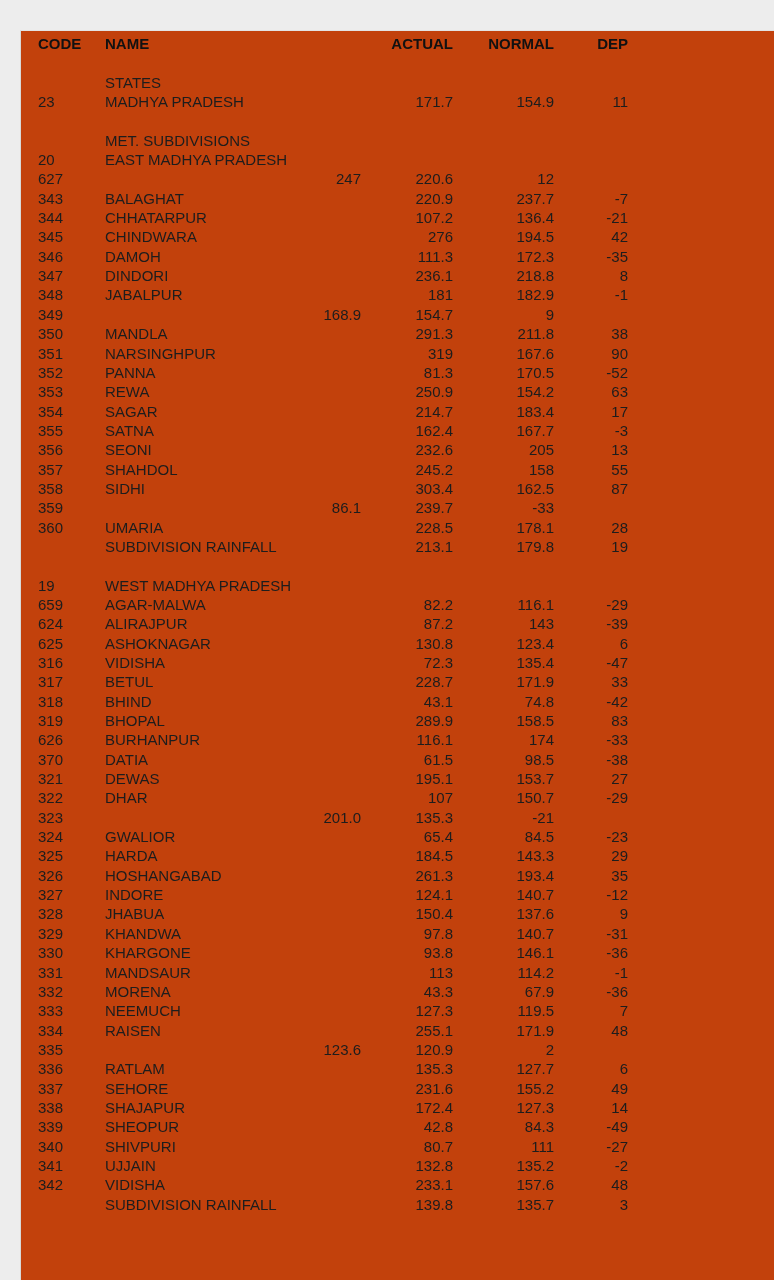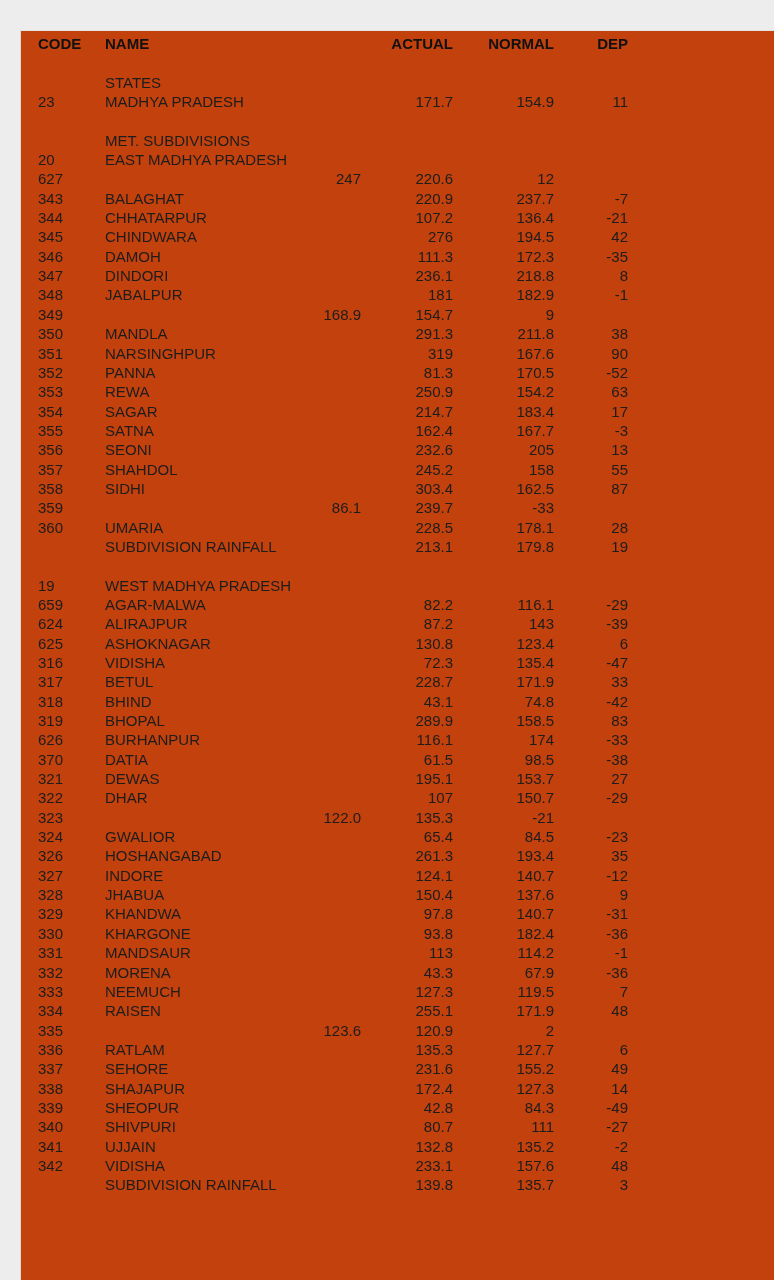--- a/index.html
+++ b/index.html
@@ -320,32 +320,39 @@
       </div>
       <div class="row">
         <span class="c code">322</span>
         <span class="c name">DHAR</span>
         <span class="c actual">107</span>
         <span class="c normal">150.7</span>
         <span class="c dep">-29</span>
       </div>
       <div class="row">
         <span class="c code">323</span>
-        <span class="c actual">122.0</span>
+        <span class="c actual">201.0</span>
         <span class="c normal">135.3</span>
         <span class="c dep">-21</span>
       </div>
       <div class="row">
         <span class="c code">324</span>
         <span class="c name">GWALIOR</span>
         <span class="c actual">65.4</span>
         <span class="c normal">84.5</span>
         <span class="c dep">-23</span>
       </div>
       <div class="row">
+        <span class="c code">325</span>
+        <span class="c name">HARDA</span>
+        <span class="c actual">184.5</span>
+        <span class="c normal">143.3</span>
+        <span class="c dep">29</span>
+      </div>
+      <div class="row">
         <span class="c code">326</span>
         <span class="c name">HOSHANGABAD</span>
         <span class="c actual">261.3</span>
         <span class="c normal">193.4</span>
         <span class="c dep">35</span>
       </div>
       <div class="row">
         <span class="c code">327</span>
         <span class="c name">INDORE</span>
         <span class="c actual">124.1</span>
@@ -363,21 +370,21 @@
         <span class="c code">329</span>
         <span class="c name">KHANDWA</span>
         <span class="c actual">97.8</span>
         <span class="c normal">140.7</span>
         <span class="c dep">-31</span>
       </div>
       <div class="row">
         <span class="c code">330</span>
         <span class="c name">KHARGONE</span>
         <span class="c actual">93.8</span>
-        <span class="c normal">182.4</span>
+        <span class="c normal">146.1</span>
         <span class="c dep">-36</span>
       </div>
       <div class="row">
         <span class="c code">331</span>
         <span class="c name">MANDSAUR</span>
         <span class="c actual">113</span>
         <span class="c normal">114.2</span>
         <span class="c dep">-1</span>
       </div>
       <div class="row">

